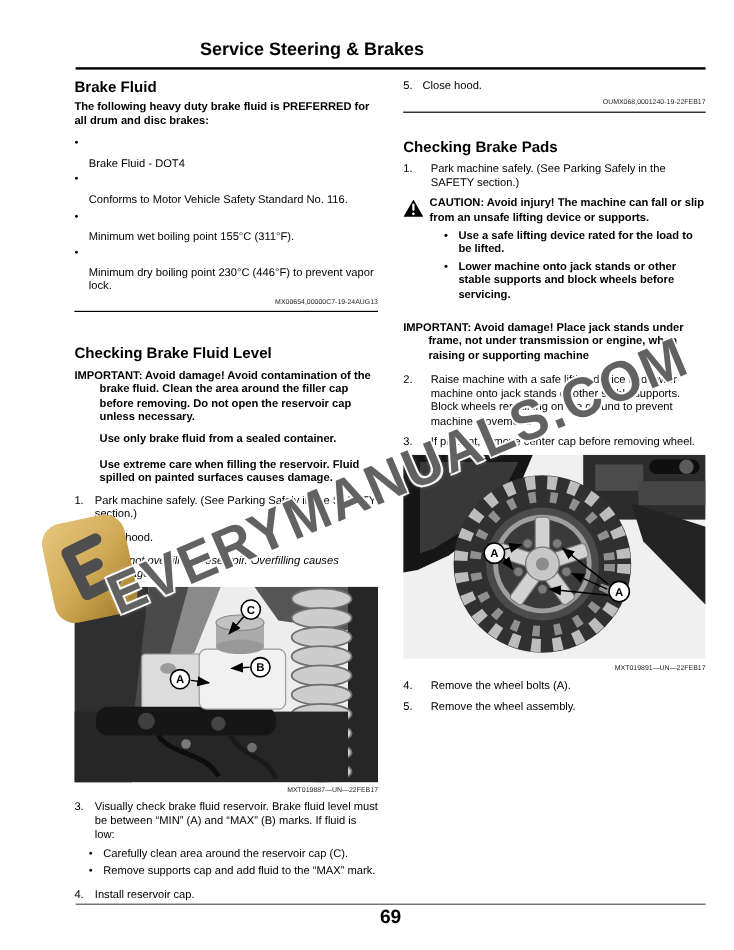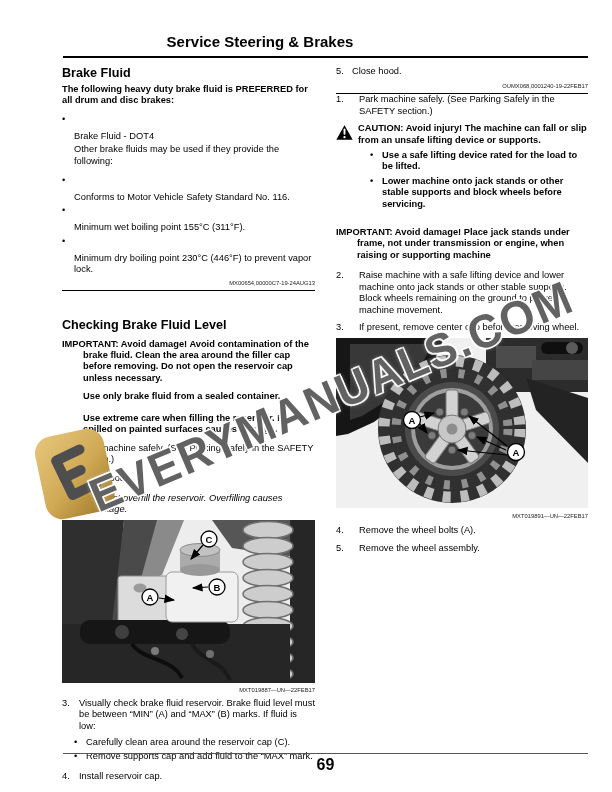--- a/index.html
+++ b/index.html
@@ -66,21 +66,20 @@
 
   <div class="col col-left">
 
     <div class="h2">Brake Fluid</div>
     <p class="intro">The following heavy duty brake fluid is PREFERRED for all drum and disc brakes:</p>
 
     <div class="bul">
       <span class="dot">•</span>
       <span class="btxt">Brake Fluid - DOT4</span>
     </div>
-    <p class="bsub">Other brake fluids may be used if they provide the following:</p>
 
     <div class="bul">
       <span class="dot">•</span>
       <span class="btxt">Conforms to Motor Vehicle Safety Standard No. 116.</span>
     </div>
     <div class="bul">
       <span class="dot">•</span>
       <span class="btxt">Minimum wet boiling point 155°C (311°F).</span>
     </div>
     <div class="bul">
@@ -183,20 +182,21 @@
 
   <div class="col col-right">
 
     <div class="step" style="margin-bottom:6px;">
       <span class="num" style="width:16px;">5.</span>
       <span class="txt">Close hood.</span>
     </div>
     <div class="code">OUMX068,0001240-19-22FEB17</div>
     <div class="sec-rule"></div>
 
+    <div class="h2 gap2">Checking Brake Pads</div>
 
     <div class="step" style="margin-bottom:6px;">
       <span class="num">1.</span>
       <span class="txt">Park machine safely. (See Parking Safely in the SAFETY section.)</span>
     </div>
 
     <div class="caution">
       <span class="tri">
         <svg width="17" height="15" viewBox="0 0 17 15">
           <path d="M8.5,0.3 L16.7,14.7 L0.3,14.7 Z" fill="#000"></path>

